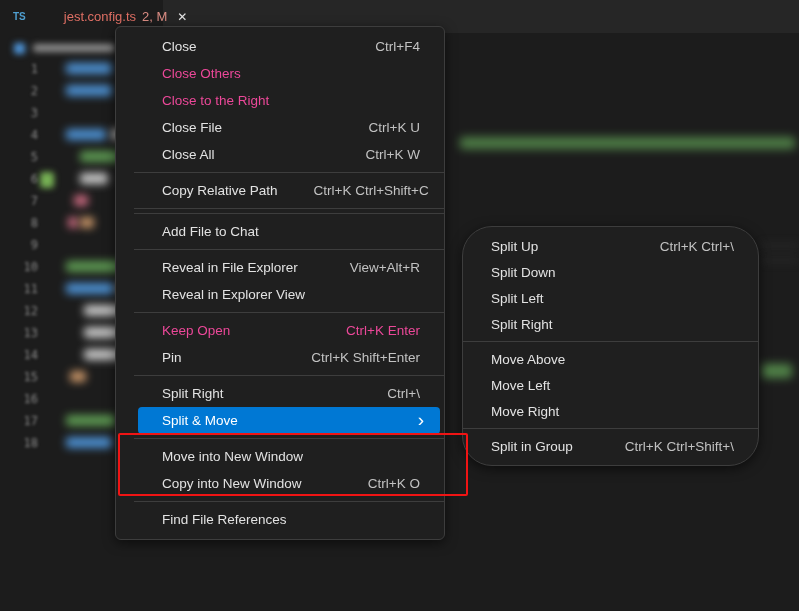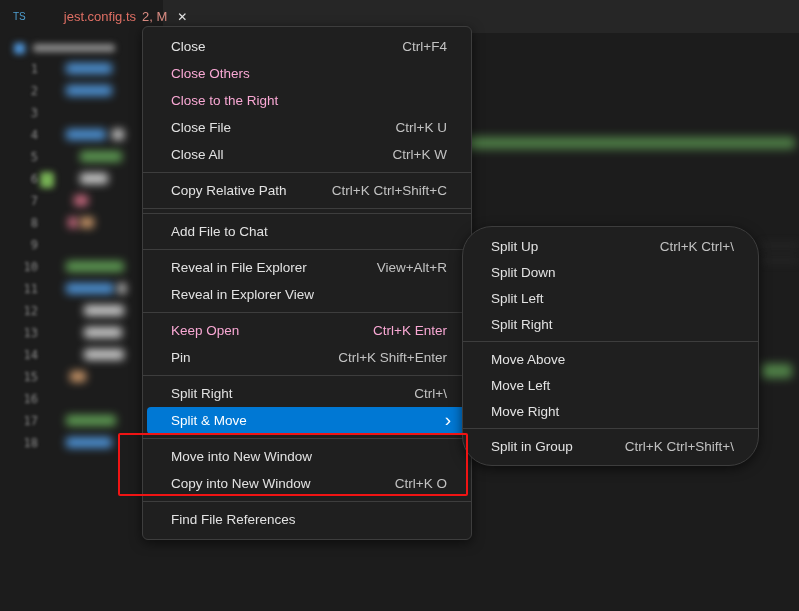--- a/index.html
+++ b/index.html
@@ -16,21 +16,21 @@
     position:absolute; left:0; top:0; width:799px; height:33px;
     background:#262626;
   }
   .tab {
     position:absolute; left:0; top:0; height:33px; width:163px;
     background:#1c1c1c;
     display:flex; align-items:center; gap:6px;
     padding:0 8px 0 13px;
     font-size:13px;
   }
-  .ts-icon { font-size:10px; font-weight:normal; color:#4f9fd0; letter-spacing:0; }
+  .ts-icon { font-size:10px; font-weight:bold; color:#4f9fd0; letter-spacing:0; }
   .tab-title { color:#df6f64; white-space:nowrap;padding-left:32px; }
   .tab-badge { color:#db8d84; white-space:nowrap; }
   .tab-close { color:#e6e6e6; font-size:12px; margin-left:4px; cursor:pointer; }
 
   
   .editor { position:absolute; left:0; top:33px; width:799px; height:578px; background:#1c1c1c; }
   .breadcrumb { position:absolute; left:14px; top:9px; height:12px; display:flex; gap:8px; align-items:center; filter:blur(3px); }
   .crumb-icon { width:11px; height:11px; background:#4e94d8; border-radius:2px; }
   .crumb-text { width:82px; height:8px; background:#8a8a8a; border-radius:3px; }
   .ln {
@@ -57,21 +57,21 @@
     display:flex; align-items:center;
     padding:0 24px 0 28px;
     color:#e2e2e2;
     cursor:default;
     white-space:nowrap;
   }
   #main-menu .menu-row { height:27px; }
   #sub-menu  .menu-row { height:26px; }
   .menu-row .label { flex:1 1 auto; }
   .menu-row .shortcut { margin-left:36px; color:#c2c2c2; }
-  .menu-row.disabled .label, .menu-row.disabled .shortcut { color:#f9a8d4; }
+  .menu-row.disabled .label, .menu-row.disabled .shortcut { color:#ec4899; }
   .menu-row.highlighted {
     background:#0078d4; color:#ffffff;
     margin:0 4px; border-radius:4px;
     padding:0 16px 0 24px;
   }
   .chevron { font-size:19px; line-height:1; color:#ffffff; margin-left:36px; transform:translateY(-1px); }
   .menu-sep { height:1px; background:#3d3d3d; margin:4px 0; }
 
   
   .annotation {
@@ -138,21 +138,21 @@
       <div class="tok" style="left: 66px; top: 382px; width: 50px; background: rgb(95, 158, 84);"></div>
       <div class="tok" style="left: 66px; top: 404px; width: 46px; background: rgb(78, 148, 216);"></div>
       <div class="frag" style="left: 460px; top: 104px; width: 335px; height: 12px; background: rgb(95, 158, 84); opacity: 0.75;"></div>
       <div class="frag" style="left: 762px; top: 331px; width: 30px; height: 14px; background: rgb(95, 158, 84); opacity: 0.8;"></div>
       <div class="frag" style="left: 762px; top: 212px; width: 37px; height: 2px; background: rgb(58, 58, 58); opacity: 1;"></div>
       <div class="frag" style="left: 762px; top: 226px; width: 37px; height: 2px; background: rgb(58, 58, 58); opacity: 1;"></div>
     </div>
   <div class="gutter-mark" style="left:40px; top:139px; width:14px; height:16px; background:#77b255;"></div>
 </div>
 
-<div class="menu" id="main-menu" style="left:142px; top:26px; width:330px;">
+<div class="menu" id="main-menu" style="left:115px; top:26px; width:330px;padding-left:18px;">
     <div class="menu-row">
       <span class="label">Close</span>
       <span class="shortcut">Ctrl+F4</span>
     </div>
     <div class="menu-row disabled">
       <span class="label">Close Others</span>
     </div>
     <div class="menu-row disabled">
       <span class="label">Close to the Right</span>
     </div>

